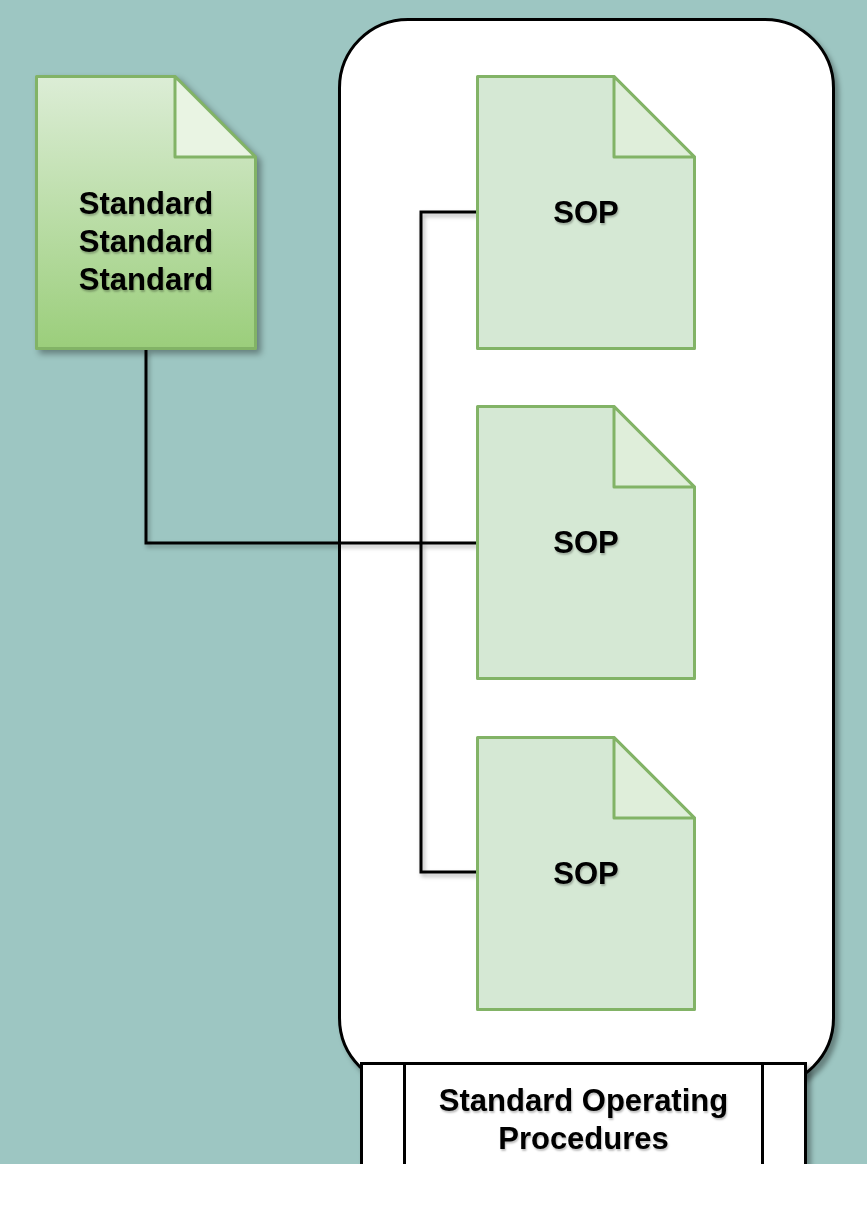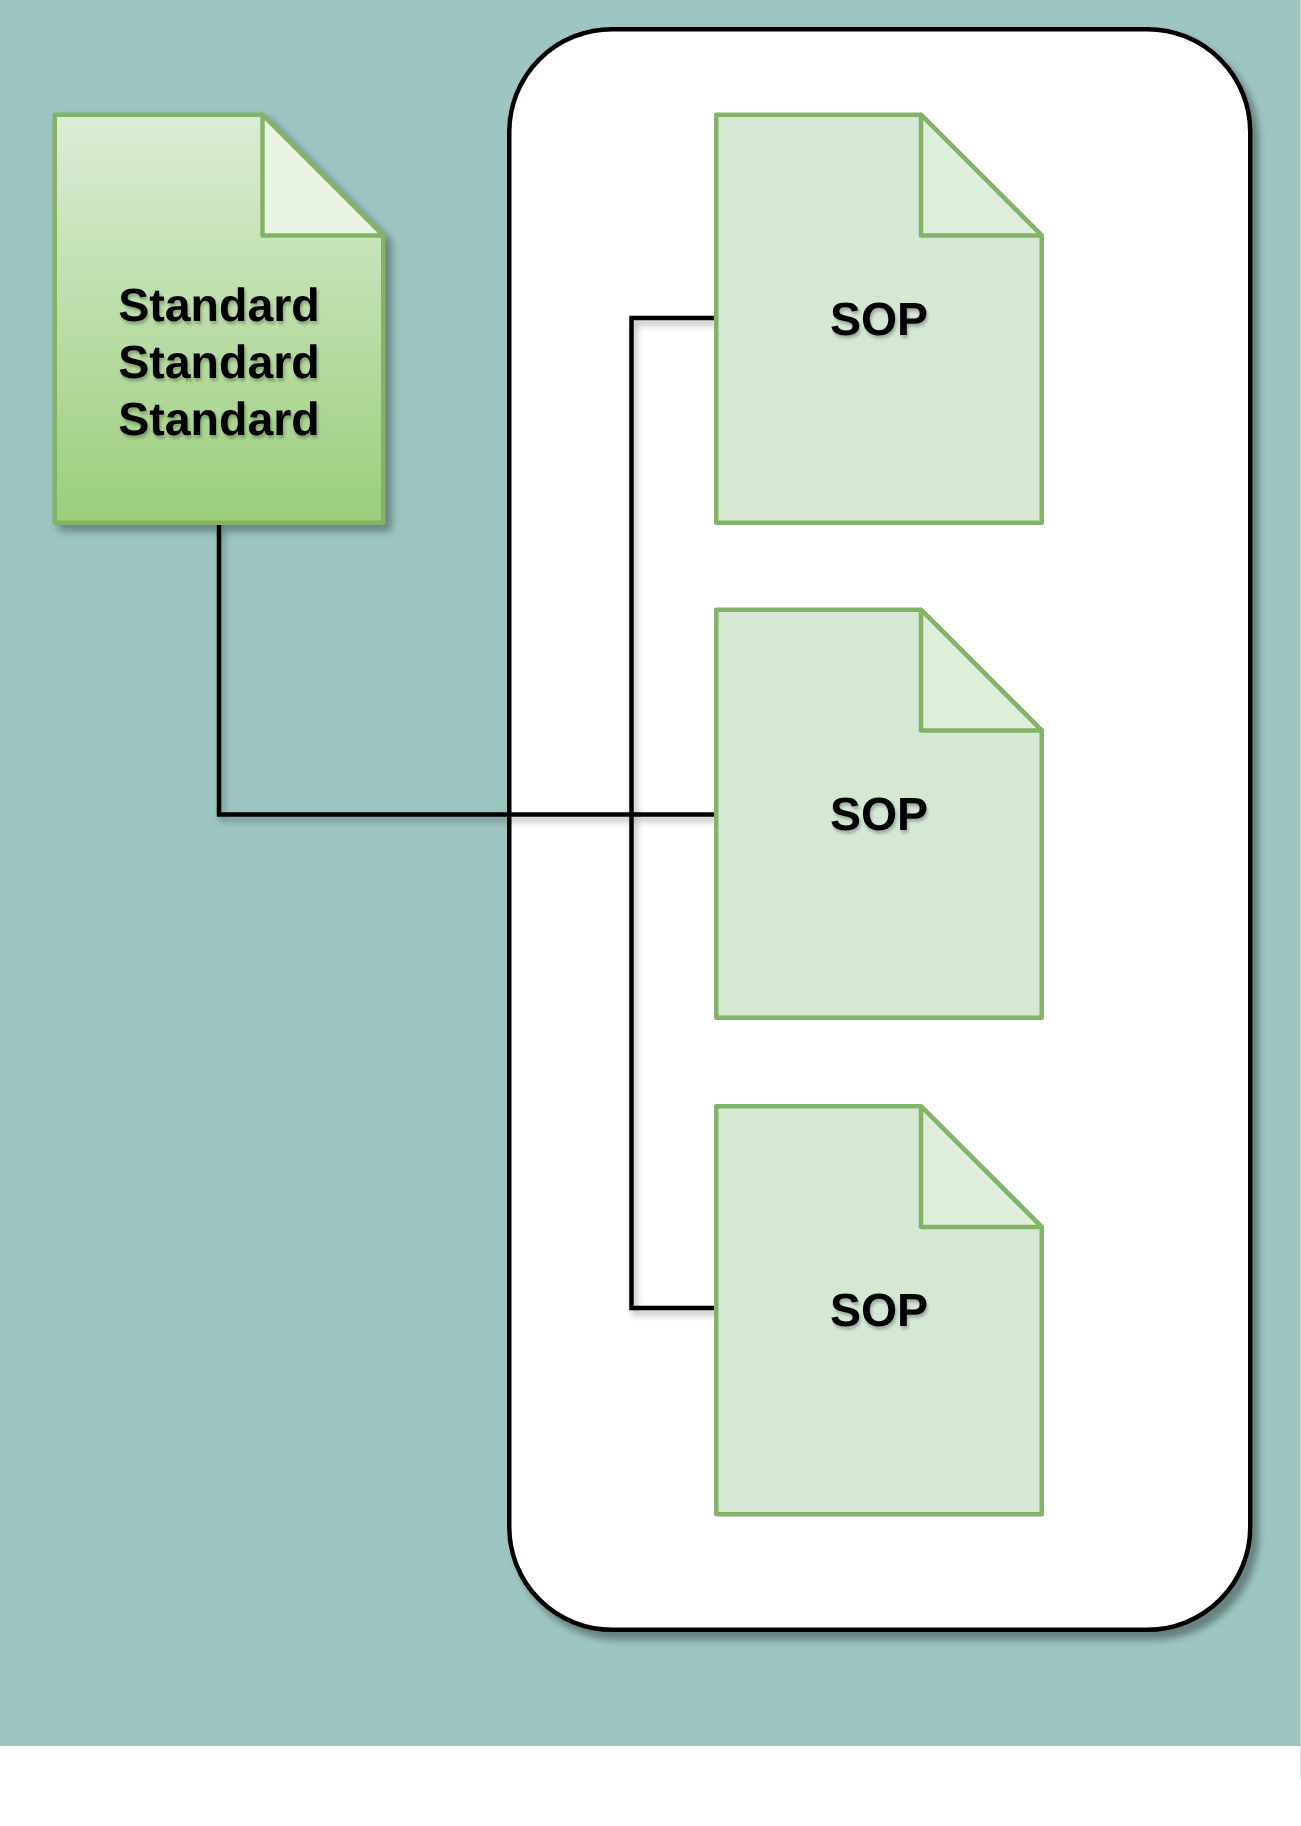--- a/index.html
+++ b/index.html
@@ -159,14 +159,20 @@
   <div class="doc-node" style="left:476px; top:736px; width:220px; height:275px;">
     <svg width="220" height="275" viewBox="0 0 220 275">
       <path d="M1.5,1.5 L138,1.5 L218.5,82 L218.5,273.5 L1.5,273.5 Z" stroke-width="3" stroke-linejoin="round" fill="#d5e8d4"></path>
       <path d="M1.5,1.5 L138,1.5 L218.5,82 L218.5,273.5 L1.5,273.5 Z" fill="none" stroke-width="3" stroke-linejoin="round" stroke="#82b366"></path>
       <path d="M138,1.5 L218.5,82 L138,82 Z" stroke-width="3" stroke-linejoin="round" fill="#dfeeda"></path>
       <path d="M138,1.5 L218.5,82 L138,82 Z" fill="none" stroke-width="3" stroke-linejoin="round" stroke="#82b366"></path>
     </svg>
     <div class="doc-label">SOP</div>
   </div>
 
+  <div class="caption-box" style="background-color: rgb(255, 255, 255);">
+    <div class="caption-divider left" style="background-color: rgb(0, 0, 0);"></div>
+    <div class="caption-divider right" style="background-color: rgb(0, 0, 0);"></div>
+    <span class="line">Standard Operating</span>
+    <span class="line">Procedures</span>
+  </div>
 
 </div>
 
 </body></html>

